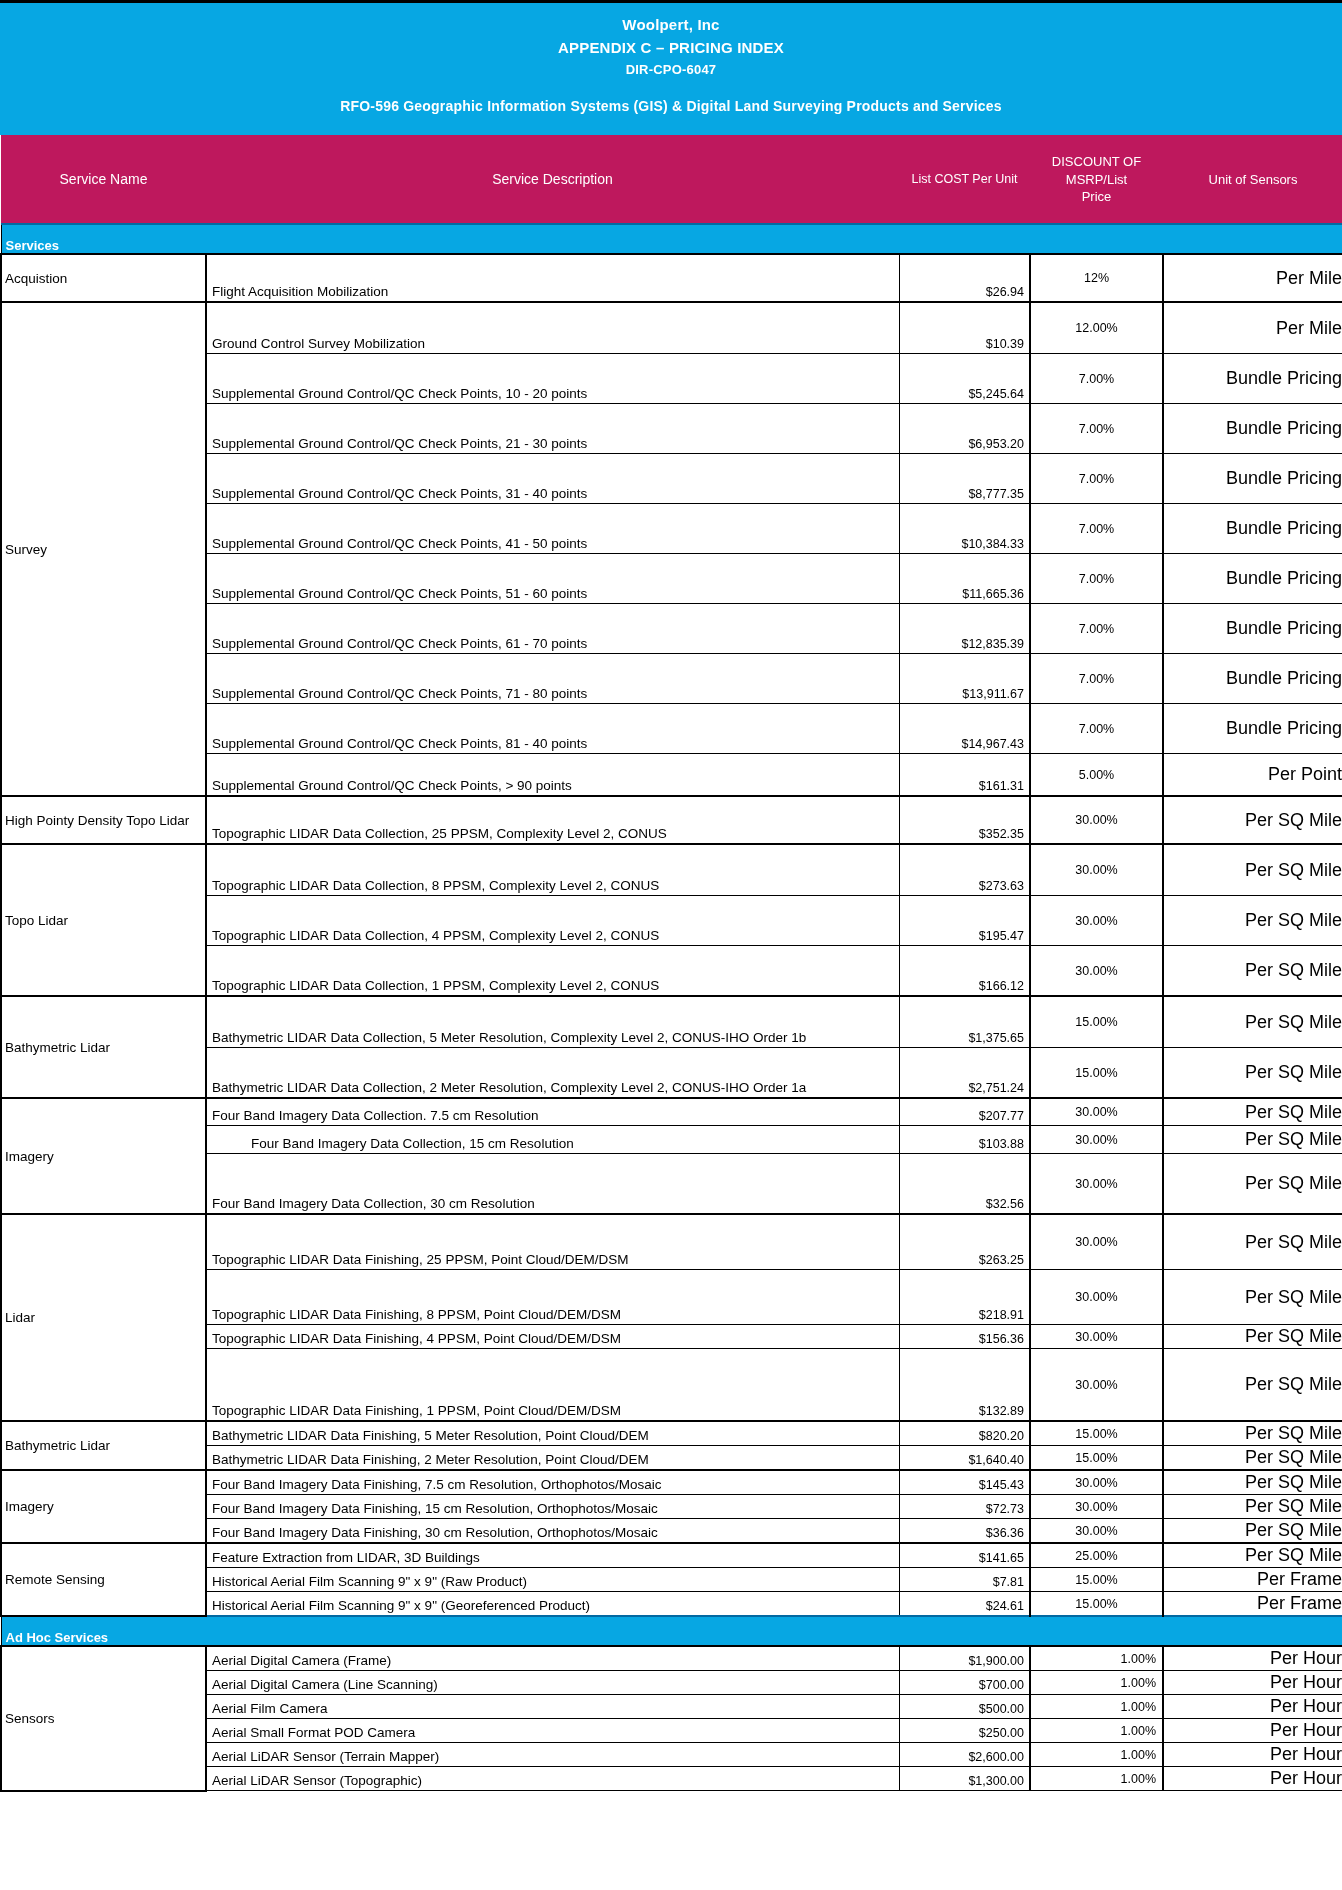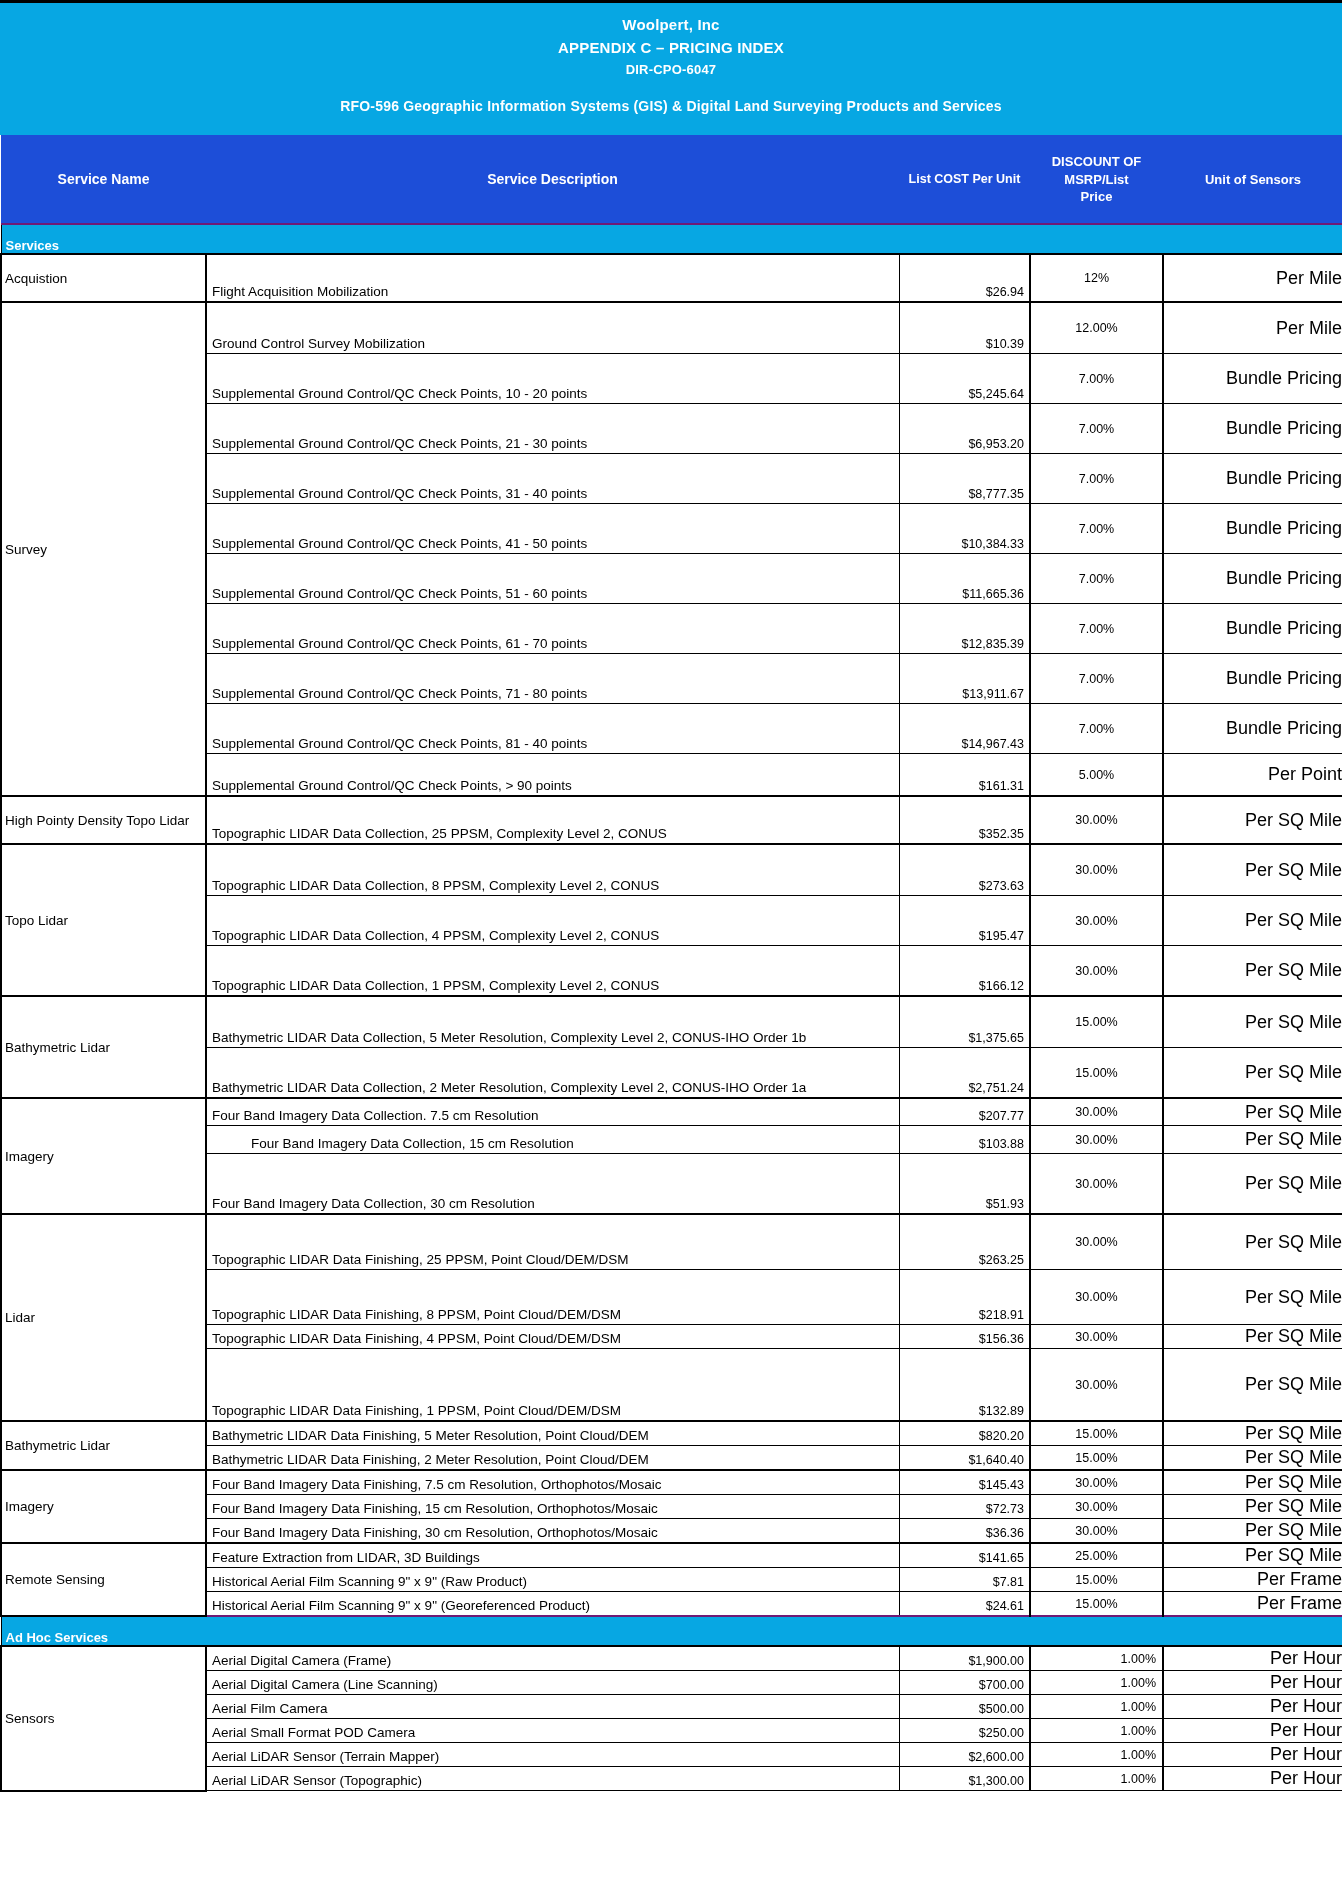--- a/index.html
+++ b/index.html
@@ -47,44 +47,44 @@
   }
 
   col.c-name  { width: 205px; }
   col.c-desc  { width: 693px; }
   col.c-cost  { width: 131px; }
   col.c-disc  { width: 133px; }
   col.c-unit  { width: 180px; }
 
   
   thead tr.head-row th {
-    background: #1d4ed8;
+    background: #be185d;
     color: #ffffff;
     font-size: 14px;
-    font-weight: bold;
+    font-weight: normal;
     padding: 0;
     height: 88px;
     vertical-align: middle;
     border: none;
   }
   thead tr.head-row th.h-name { text-align: center; }
   thead tr.head-row th.h-desc { text-align: center; }
   thead tr.head-row th.h-cost { text-align: center; font-size: 12.5px; }
   thead tr.head-row th.h-disc { text-align: center; font-size: 13px; line-height: 1.35; }
   thead tr.head-row th.h-unit { text-align: center; font-size: 13px; }
 
   
   tr.section-band td {
     background: #07A7E3;
     color: #ffffff;
     font-weight: bold;
     font-size: 13px;
     height: 28px;
     padding: 0 0 0 4px;
-    border-top: 2px solid #701a75;
+    border-top: 2px solid #0369a1;
     border-bottom: 2px solid #000000;
     text-align: left;
   }
 
   
   td {
     border: 1px solid #000000;
     padding: 0;
     vertical-align: bottom;
   }
@@ -287,21 +287,21 @@
           <td class="cell-unit">Per SQ Mile</td>
         </tr>
         <tr class="table-row">
           <td class="cell-desc" style="height: 25px; padding-left: 44px;">Four Band Imagery Data Collection, 15 cm Resolution</td>
           <td class="cell-cost">$103.88</td>
           <td class="cell-disc">30.00%</td>
           <td class="cell-unit">Per SQ Mile</td>
         </tr>
         <tr class="table-row">
           <td class="cell-desc" style="height: 57px;">Four Band Imagery Data Collection, 30 cm Resolution</td>
-          <td class="cell-cost">$51.93</td>
+          <td class="cell-cost">$32.56</td>
           <td class="cell-disc">30.00%</td>
           <td class="cell-unit">Per SQ Mile</td>
         </tr>
         <tr class="table-row r-thick">
           <td class="cell-name" rowspan="4">Lidar</td>
           <td class="cell-desc" style="height: 52px;">Topographic LIDAR Data Finishing, 25 PPSM, Point Cloud/DEM/DSM</td>
           <td class="cell-cost">$263.25</td>
           <td class="cell-disc">30.00%</td>
           <td class="cell-unit">Per SQ Mile</td>
         </tr>

